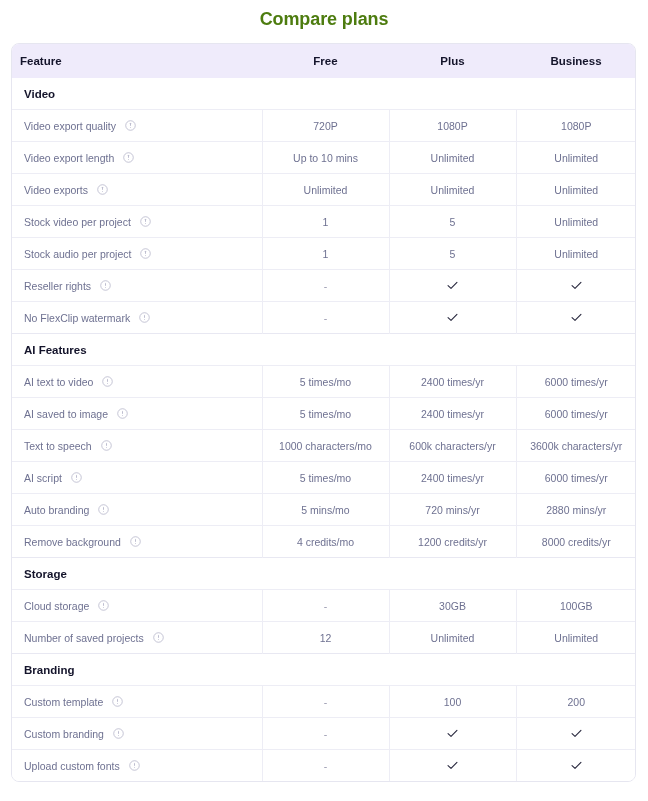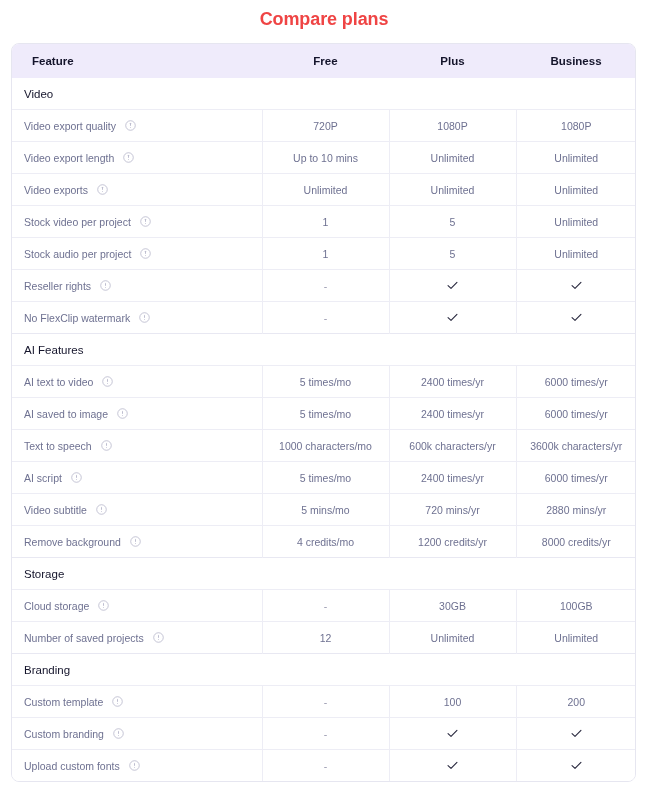--- a/index.html
+++ b/index.html
@@ -13,21 +13,21 @@
     overflow: hidden;
     font-family: "Liberation Sans", sans-serif;
     color: #14142B;
     -webkit-font-smoothing: antialiased;
   }
 
   .page-title {
     text-align: center;
     font-size: 18px;
     font-weight: bold;
-    color: #ef4444;
+    color: #4d7c0f;
     letter-spacing: -0.1px;
     margin: 0;
     padding: 8px 0 0 0;
     line-height: 22px;
   }
 
   .table-wrap {
     margin: 13px 12px 0 11px;
     border: 1px solid #E6E6F0;
     border-radius: 8px;
@@ -53,31 +53,31 @@
     font-weight: bold;
     color: #14142B;
     height: 34px;
     padding: 0;
     border: none;
     text-align: center;
     vertical-align: middle;
   }
   thead th.feature-head {
     text-align: left;
-    padding-left: 20px;
+    padding-left: 8px;
   }
 
   
   tr.section-row td {
     border-top: 1px solid #E8E8F2;
     border-bottom: none;
     height: 31px;
     padding: 0 0 0 12px;
     font-size: 11.5px;
-    font-weight: normal;
+    font-weight: bold;
     color: #14142B;
     text-align: left;
     vertical-align: middle;
     background: #ffffff;
   }
   tr.section-row.first td { border-top: none; }
 
   
   tr.feature-row td {
     height: 31px;
@@ -346,21 +346,21 @@
               </span>
             </div>
           </td>
           <td>5 times/mo</td>
           <td>2400 times/yr</td>
           <td>6000 times/yr</td>
         </tr>
         <tr class="feature-row">
           <td class="feature-cell">
             <div class="feature-inner">
-              <span>Video subtitle</span>
+              <span>Auto branding</span>
               <span class="info-icon">
                 <svg width="11" height="11" viewBox="0 0 12 12" fill="none">
                   <circle cx="6" cy="6" r="5.2" stroke="#B9B9CC" stroke-width="0.9"></circle>
                   <rect x="5.5" y="3" width="1" height="3.6" rx="0.5" fill="#B9B9CC"></rect>
                   <rect x="5.5" y="7.5" width="1" height="1.1" rx="0.5" fill="#B9B9CC"></rect>
                 </svg>
               </span>
             </div>
           </td>
           <td>5 mins/mo</td>

